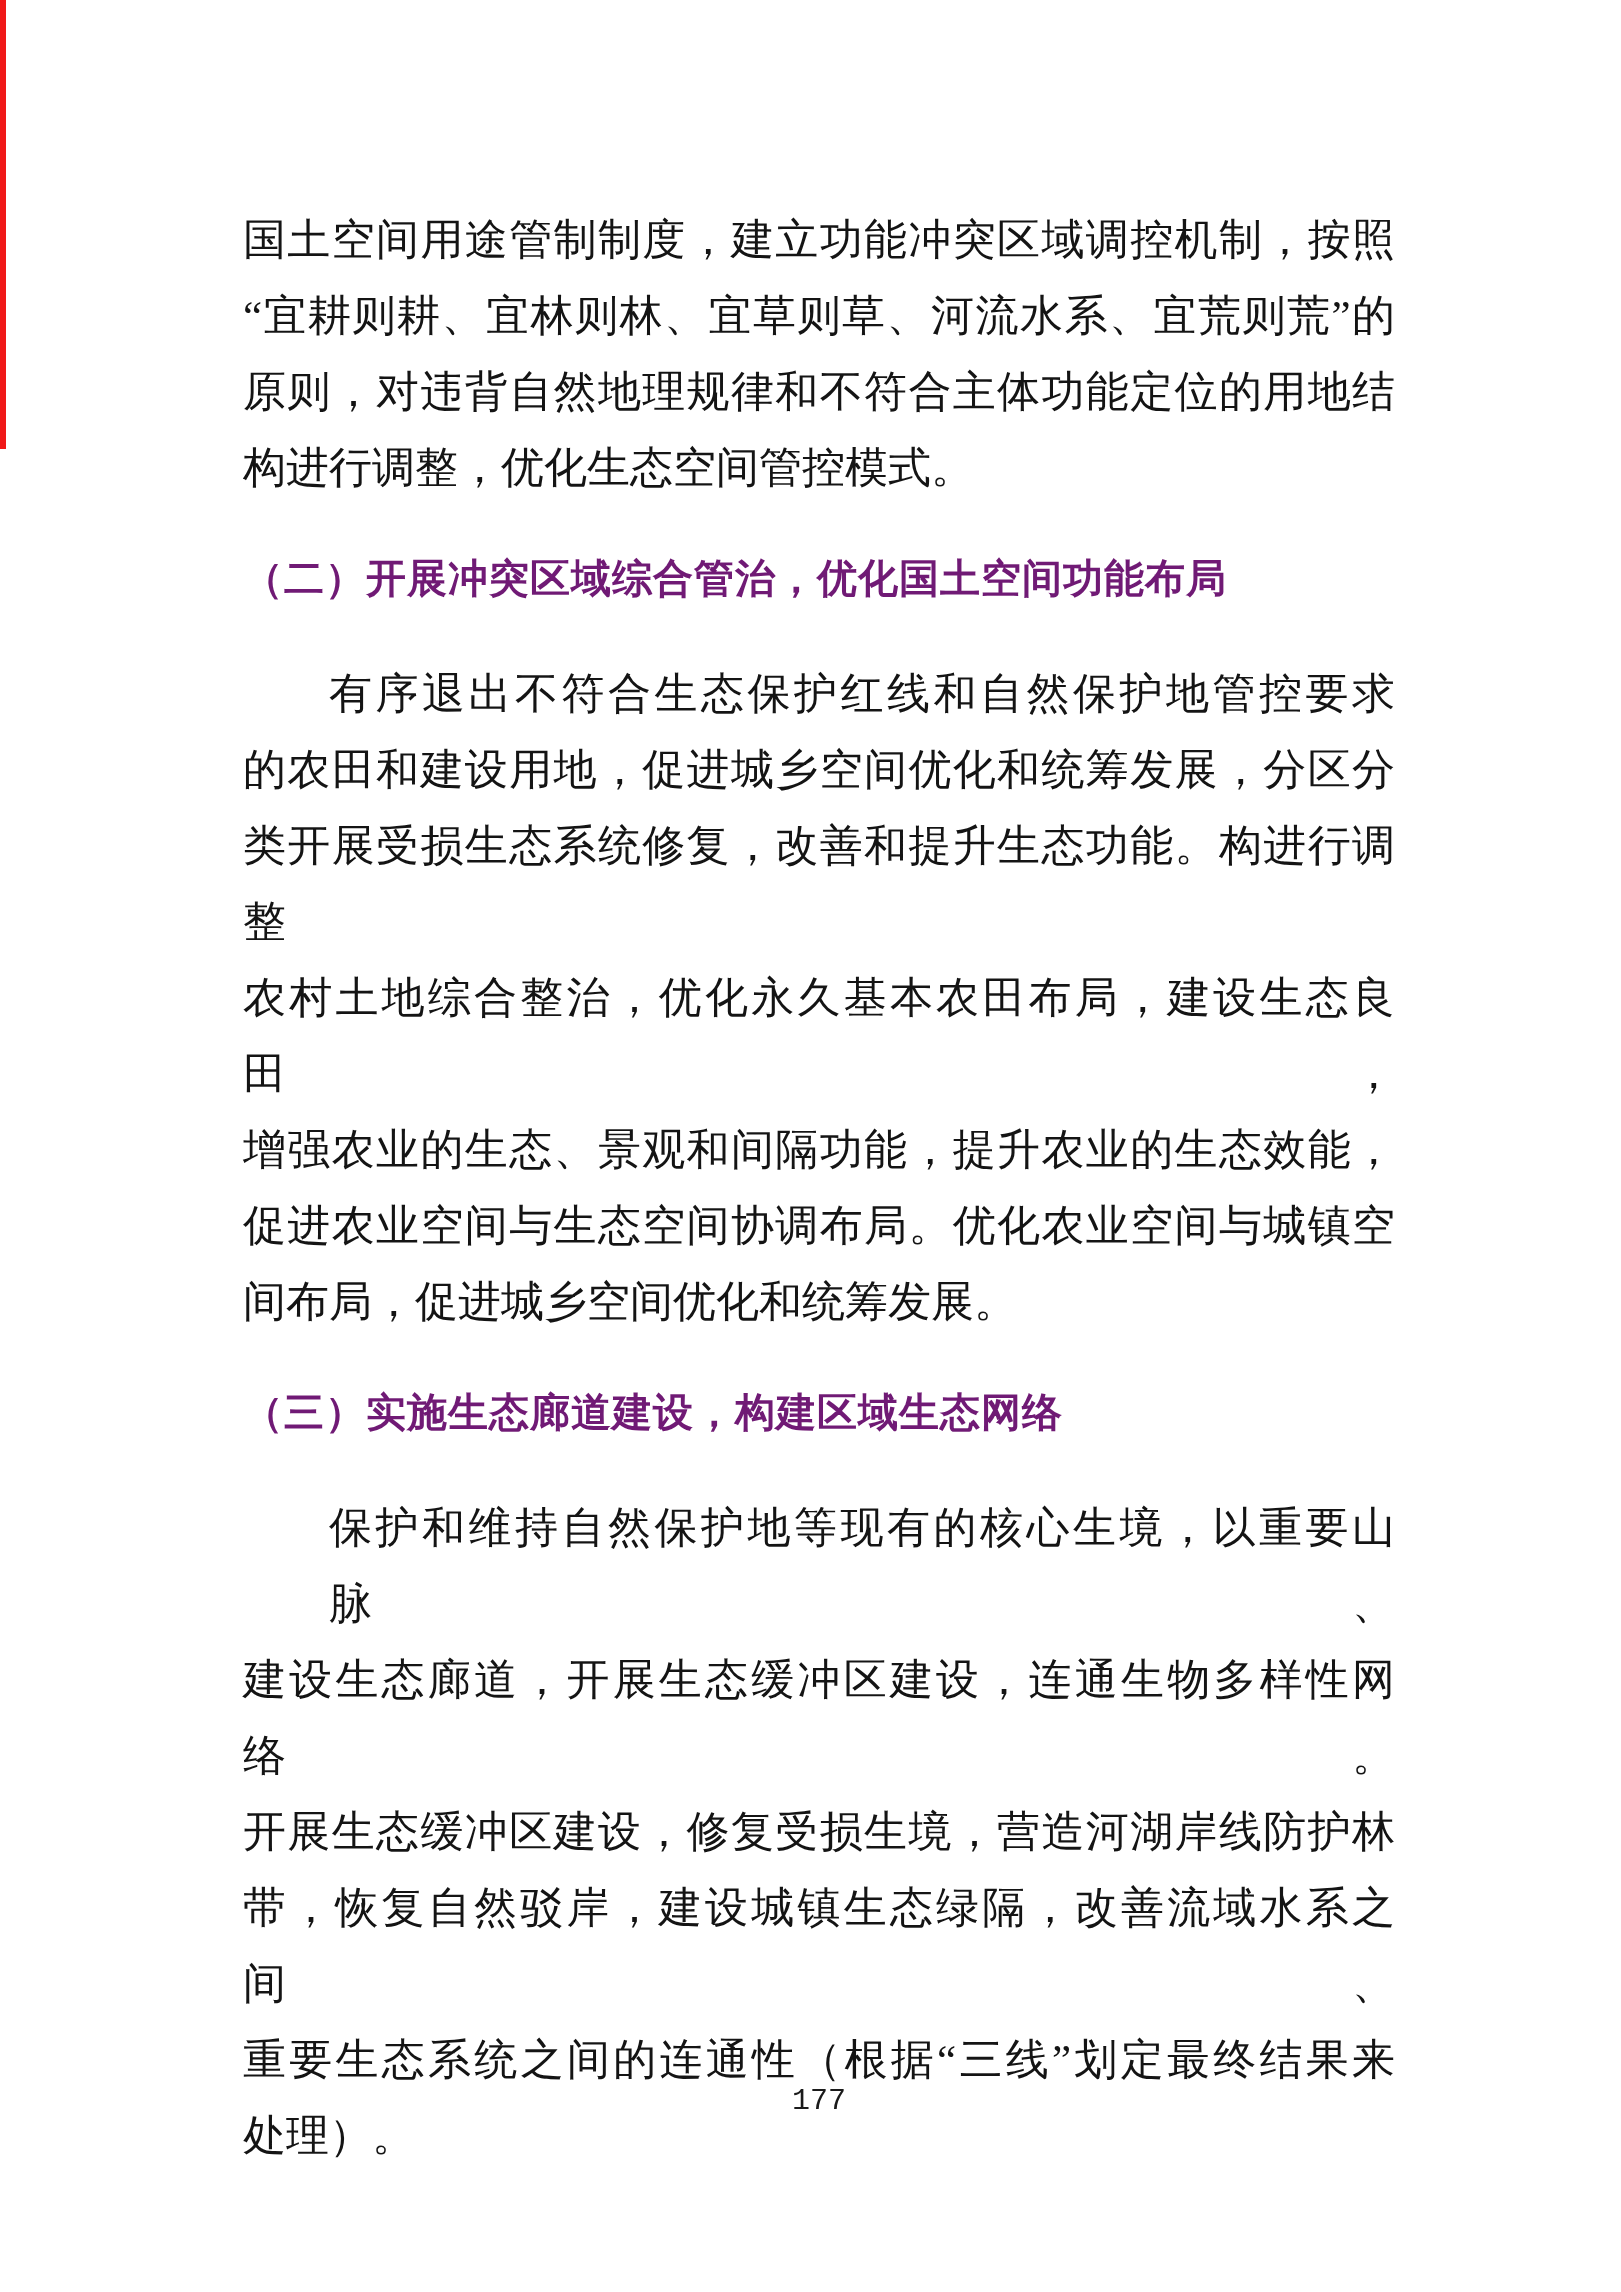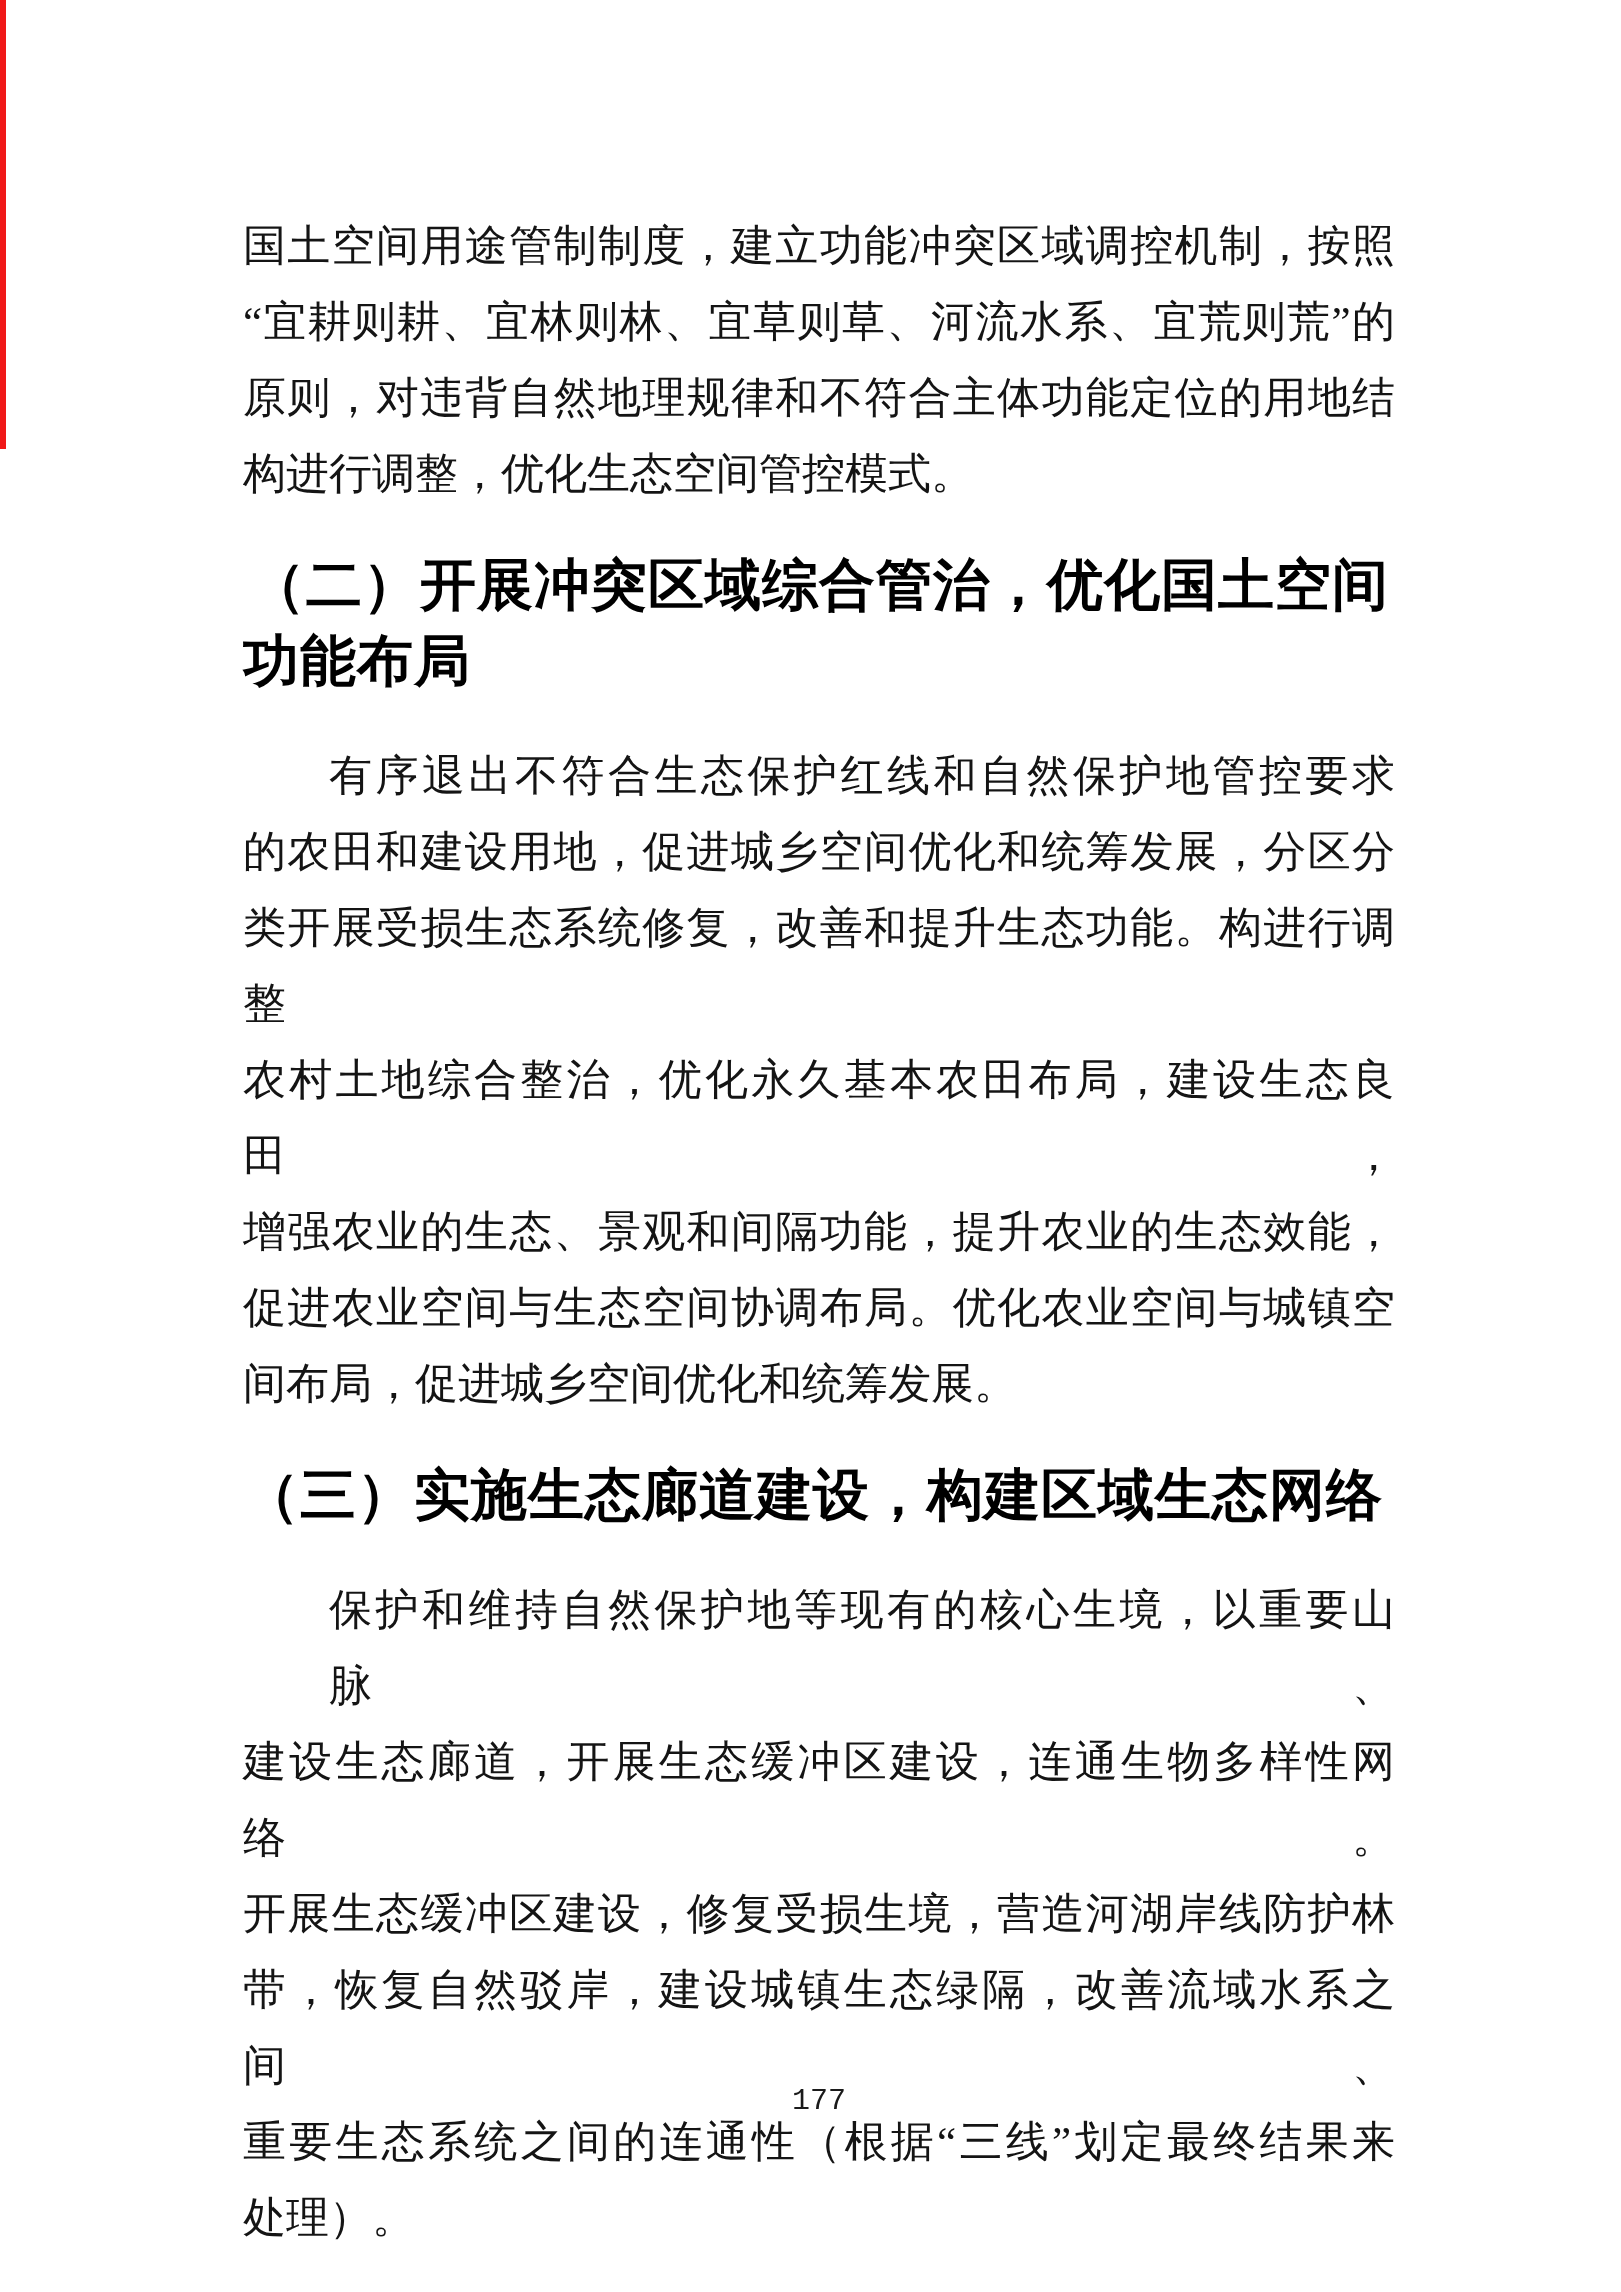--- a/index.html
+++ b/index.html
@@ -20,42 +20,42 @@
     position: absolute;
     left: 0;
     top: 0;
     width: 5.9px;
     height: 449px;
     background: #f01818;
   }
   .content {
     position: absolute;
     left: 243px;
-    top: 208px;
+    top: 202px;
     width: 1152px;
     font-size: 43px;
     line-height: 76px;
   }
   .line {
     display: block;
     text-align: justify;
     text-align-last: justify;
     text-justify: inter-character;
   }
   .line.last {
     text-align-last: left;
   }
   .line.indent {
     padding-left: 86px;
   }
   .heading {
     display: block;
     font-weight: 700;
-    color: #000000;
-    font-size: 56px;
+    color: #701a75;
+    font-size: 40px;
     line-height: 76px;
     margin: 35px 0 39px 0;
     text-align: center;
     text-align-last: left;
     letter-spacing: 1px;
   }
   .footer {
     position: absolute;
     left: 243px;
     top: 2084px;

